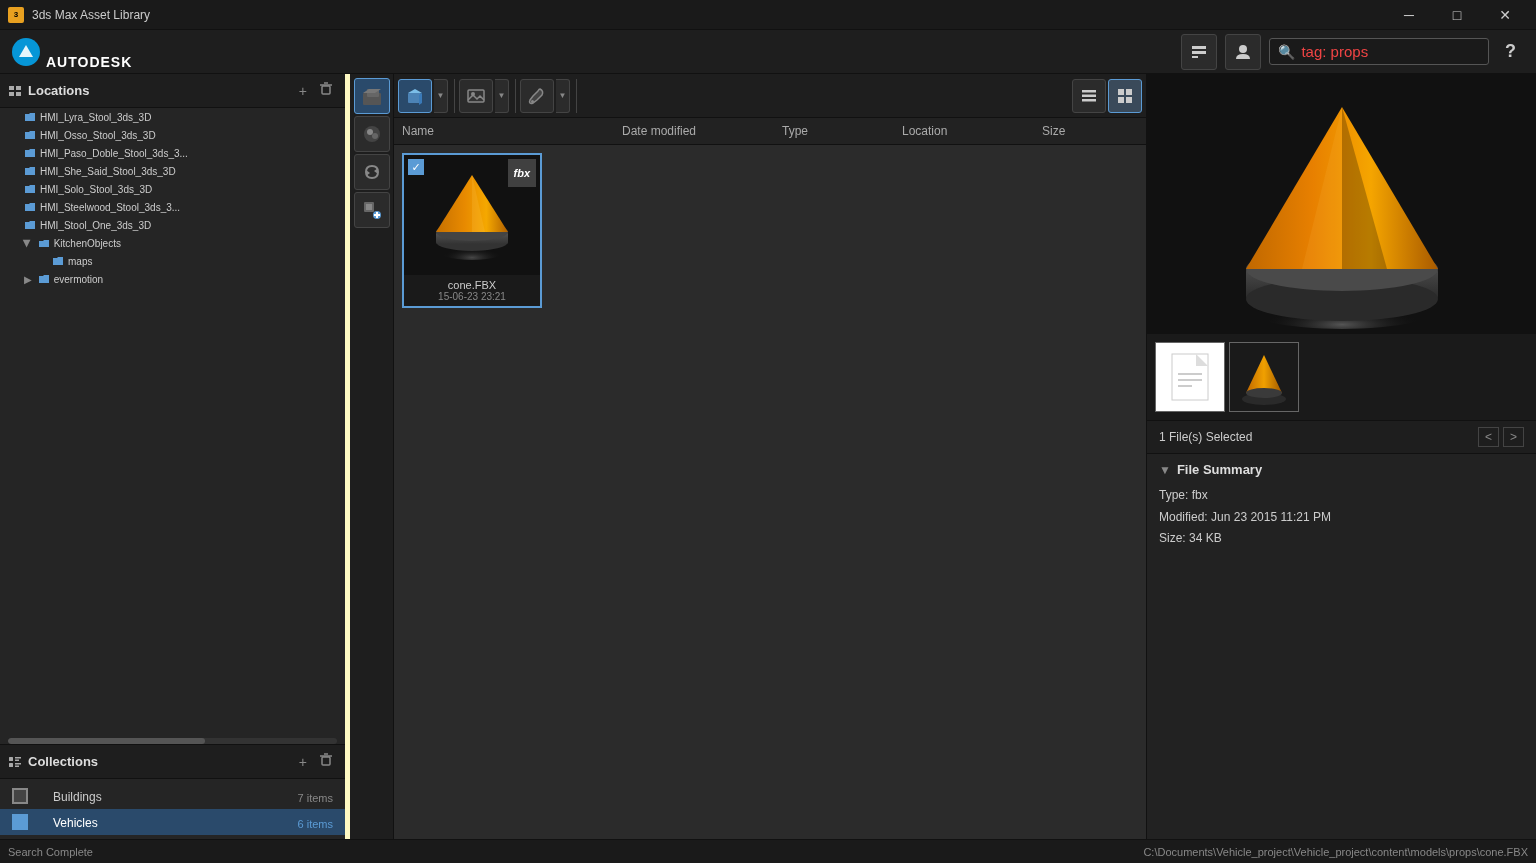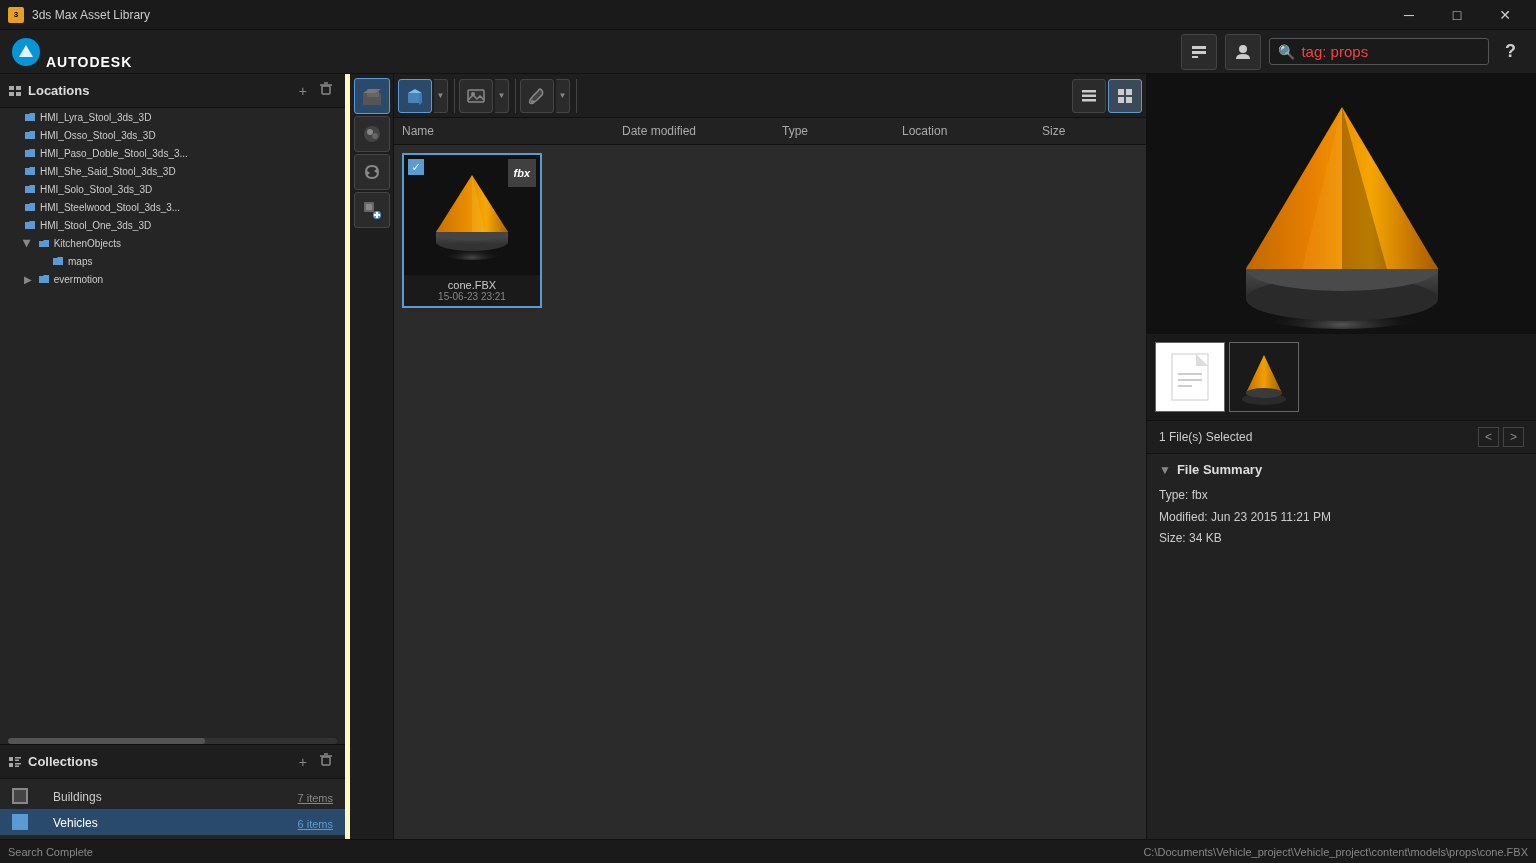--- a/index.html
+++ b/index.html
@@ -41,21 +41,21 @@
     .expand-icon { color: #888; font-size: 10px; transition: transform 0.15s; }
 
     
     .collections-section { border-top: 1px solid #111; }
     .collections-list { padding: 4px 0; }
     .collection-item { display: flex; align-items: flex-end; padding: 5px 12px; cursor: pointer; gap: 25px; }
     .collection-item.selected { background: #2a4a6b; }
     .collection-item .coll-icon { width: 16px; height: 16px; border: 2px solid #888; background: #555; }
     .collection-item .coll-icon.active { border-color: #5b9bd5; background: #5b9bd5; }
     .collection-name { flex: 1; color: #ccc; font-size: 12px; }
-    .collection-count { color: #888; font-size: 11px; text-decoration: underline; }
+    .collection-count { color: #888; font-size: 11px; }
 
     
     .sidebar::-webkit-scrollbar { width: 6px; }
     .sidebar::-webkit-scrollbar-thumb { background: #444; }
 
     
     .content-area { flex: 1; display: flex; flex-direction: column; overflow: hidden; background: #2b2b2b; }
 
     
     .toolbar { background: #1e1e1e; border-bottom: 1px solid #111; height: 44px; display: flex; align-items: center; padding: 0 4px; gap: 2px; flex-shrink: 0; }

